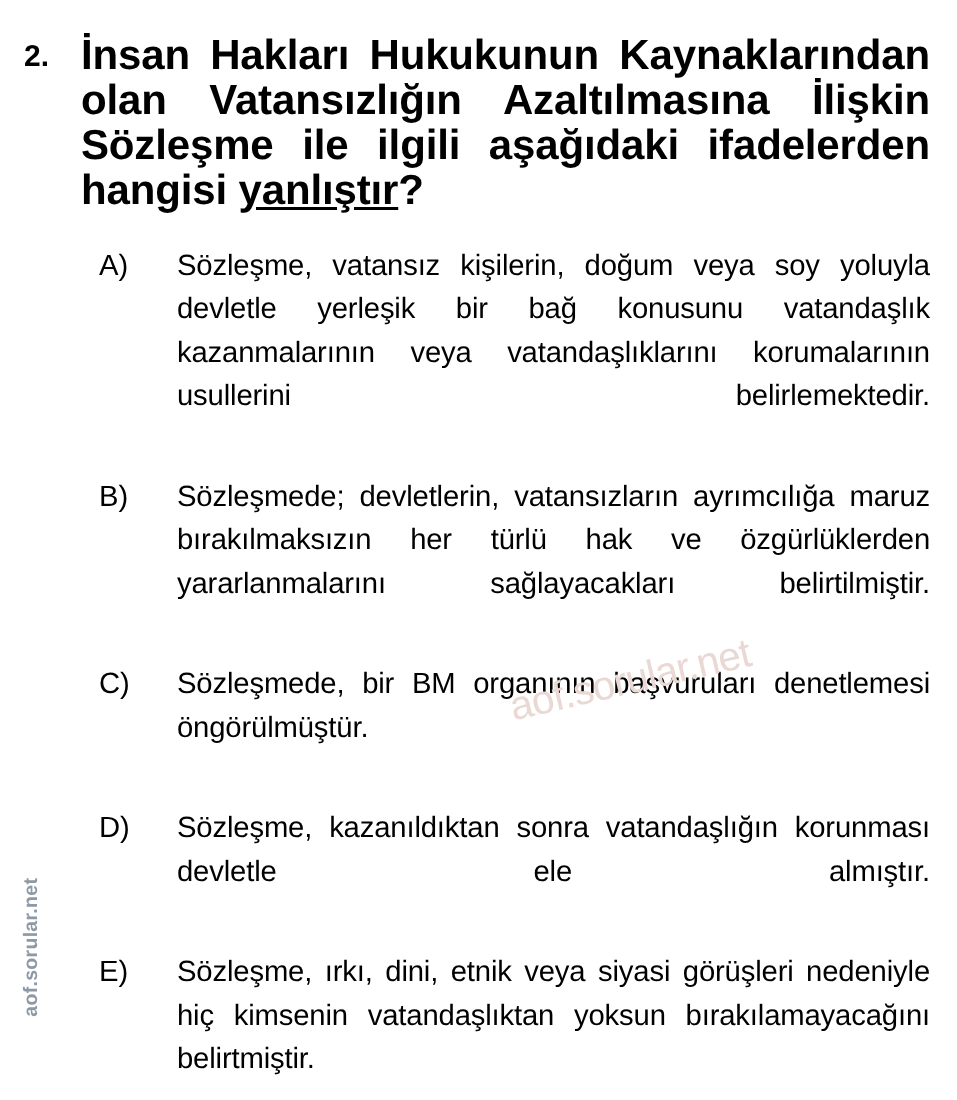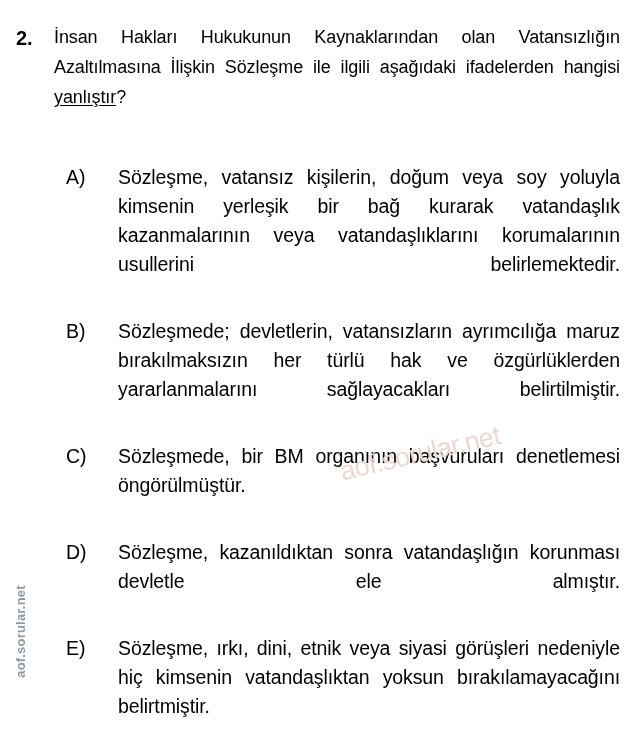--- a/index.html
+++ b/index.html
@@ -62,22 +62,22 @@
   #question-number {
     flex: 0 0 auto;
     width: 38px;
     font-size: 20px;
     font-weight: bold;
     line-height: 30px;
     padding-top: 1px;
   }
   #question-text {
     flex: 1 1 auto;
-    font-size: 18px;
-    font-weight: normal;
+    font-size: 28px;
+    font-weight: bold;
     line-height: 30px;
     text-align: justify;
     text-justify: inter-word;
     letter-spacing: -0.1px;
   }
   #question-text .underlined {
     text-decoration: underline;
     text-underline-offset: 2px;
   }
 
@@ -123,21 +123,21 @@
   <div id="question-number">2.</div>
   <div id="question-text">
     <span>İnsan Hakları Hukukunun Kaynaklarından olan Vatansızlığın Azaltılmasına İlişkin Sözleşme ile ilgili aşağıdaki ifadelerden hangisi </span><span class="underlined">yanlıştır</span><span>?</span>
   </div>
 </div>
 
 <div id="options-list">
 
   <div class="option-row">
     <div class="option-label">A)</div>
-    <div class="option-text">Sözleşme, vatansız kişilerin, doğum veya soy yoluyla kimsenin yerleşik bir bağ kurarak vatandaşlık kazanmalarının veya vatandaşlıklarını korumalarının usullerini belirlemektedir.</div>
+    <div class="option-text">Sözleşme, vatansız kişilerin, doğum veya soy yoluyla devletle yerleşik bir bağ konusunu vatandaşlık kazanmalarının veya vatandaşlıklarını korumalarının usullerini belirlemektedir.</div>
   </div>
 
   <div class="option-row">
     <div class="option-label">B)</div>
     <div class="option-text">Sözleşmede; devletlerin, vatansızların ayrımcılığa maruz bırakılmaksızın her türlü hak ve özgürlüklerden yararlanmalarını sağlayacakları belirtilmiştir.</div>
   </div>
 
   <div class="option-row">
     <div class="option-label">C)</div>
     <div class="option-text">Sözleşmede, bir BM organının başvuruları denetlemesi öngörülmüştür.</div>

